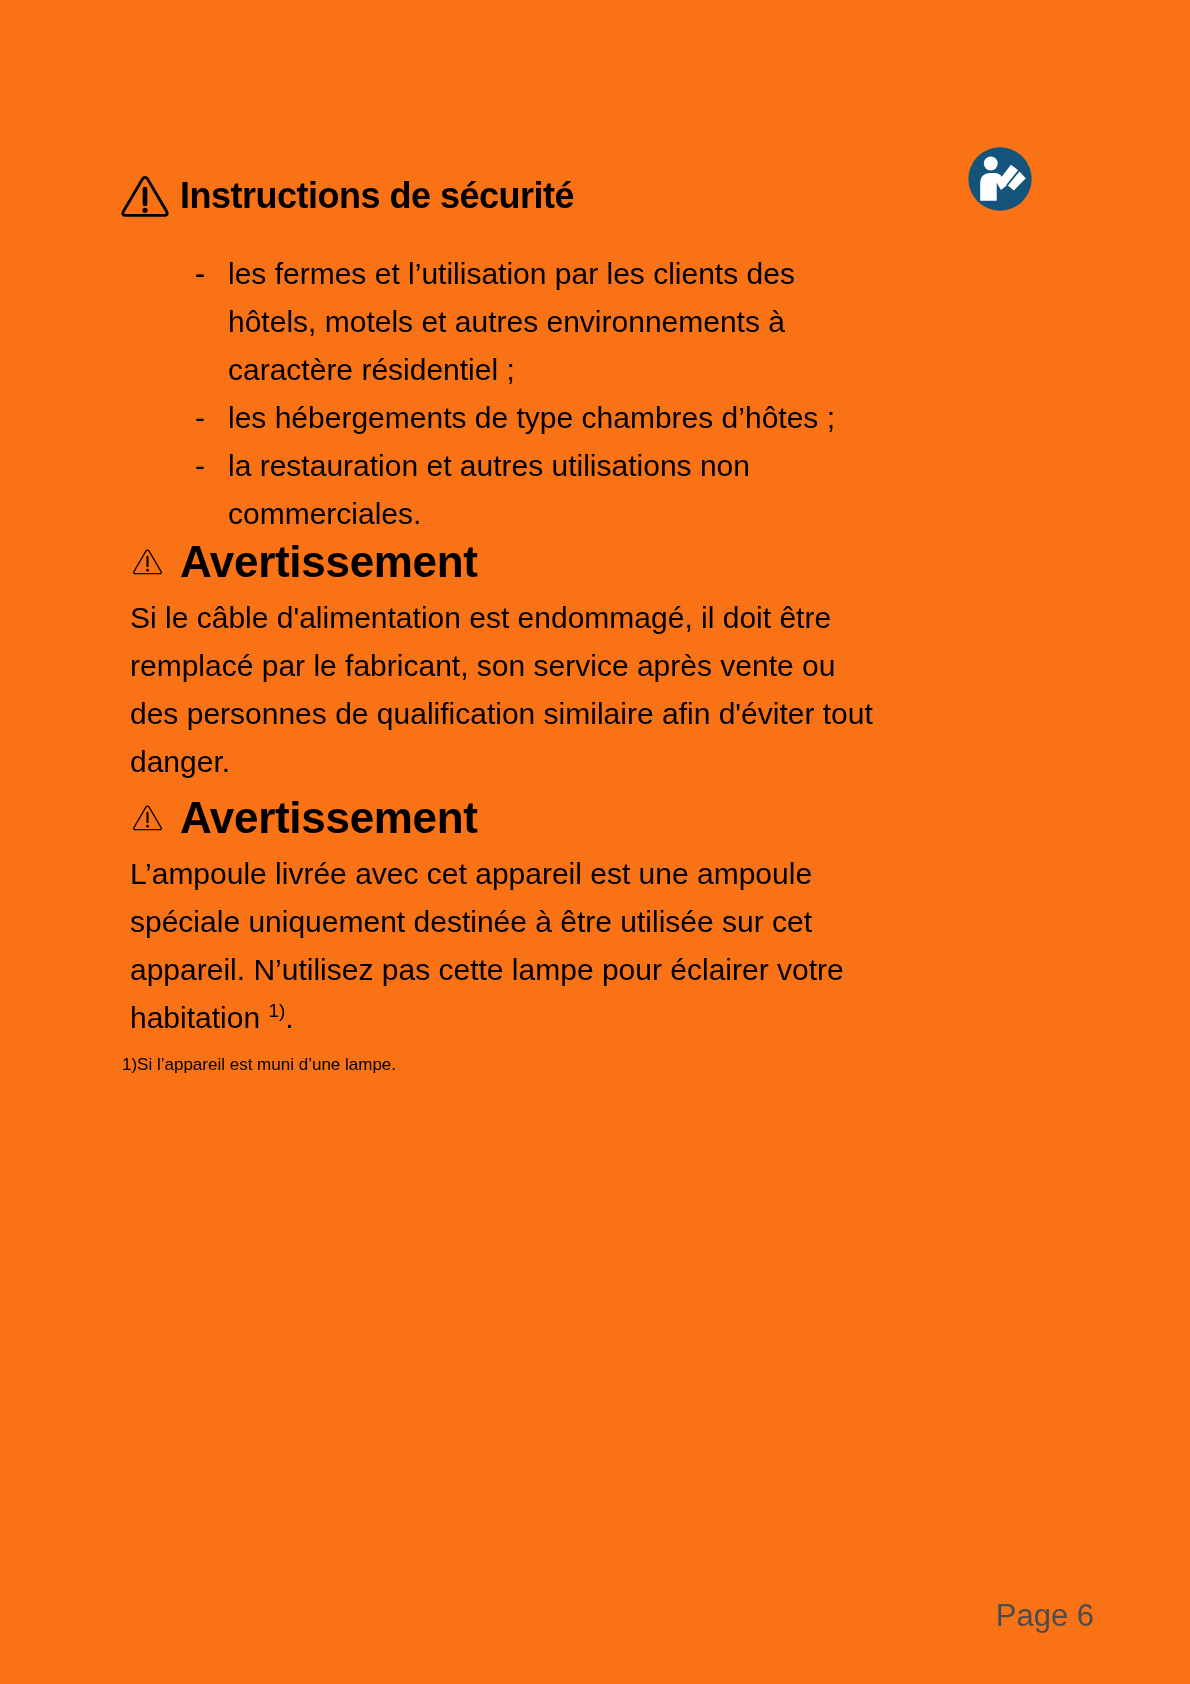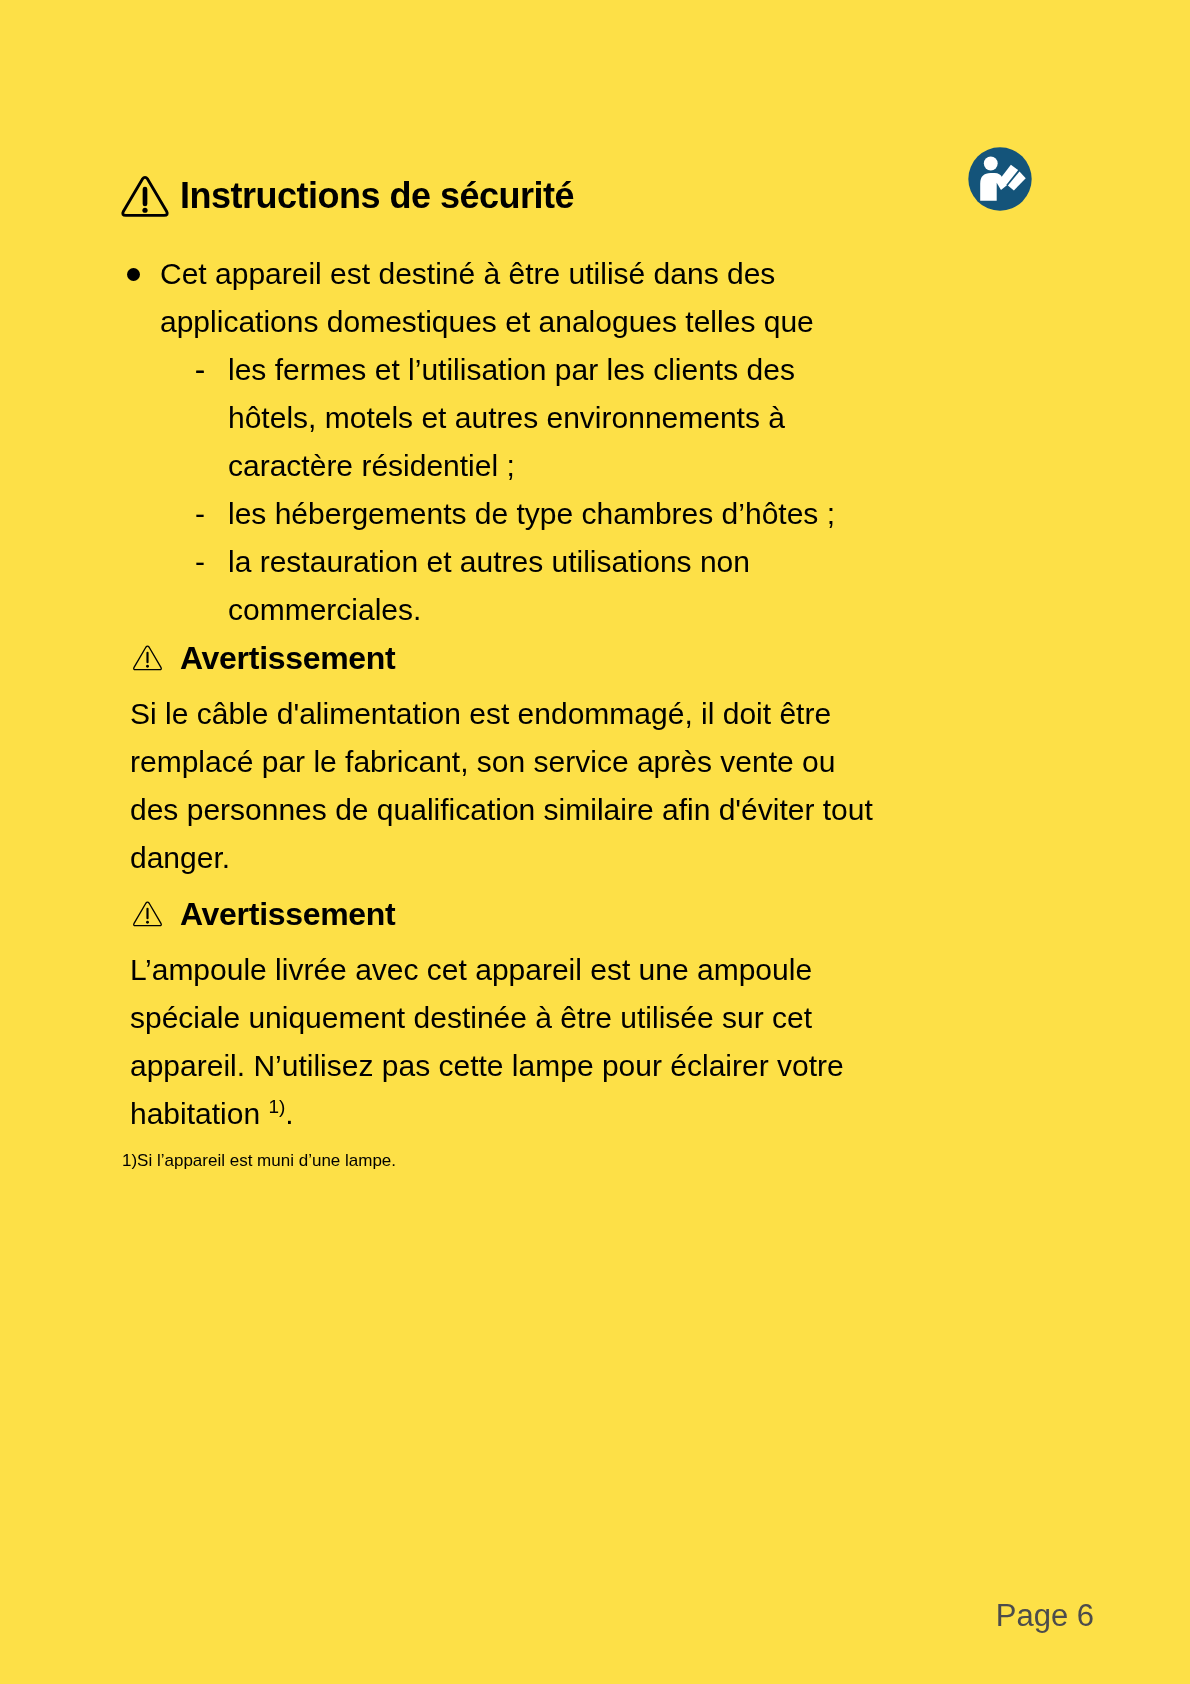--- a/index.html
+++ b/index.html
@@ -4,21 +4,21 @@
 <style>
   html, body {
     margin: 0;
     padding: 0;
     background: #ffffff;
   }
   .page {
     position: relative;
     width: 1190px;
     height: 1684px;
-    background: #fde047;
+    background: #f97316;
     font-family: "Liberation Sans", "DejaVu Sans", sans-serif;
     color: #000000;
     overflow: hidden;
   }
 
   
   .title-row {
     position: absolute;
     left: 120px;
     top: 170px;
@@ -80,21 +80,21 @@
   }
 
   .warning-heading {
     display: flex;
     align-items: center;
     gap: 17px;
     height: 48px;
     padding-left: 10px;
   }
   .warning-heading .heading-text {
-    font-size: 32px;
+    font-size: 44px;
     font-weight: bold;
     letter-spacing: -0.3px;
   }
   .warning-heading svg { display: block; }
 
   .warning-body { margin: 8px; }
 
   sup.footnote-ref {
     font-size: 19px;
     vertical-align: super;
@@ -137,25 +137,20 @@
       <circle cx="50" cy="50" r="48" fill="#14547a"></circle>
       <circle cx="36" cy="26.5" r="10.5" fill="#ffffff"></circle>
       <path d="M20,83 L20,57 Q20,41 36,41 L42,41 Q50,41 53.5,48 L60.5,59.5 L51.5,66.5 L45,55.5 L45,83 Z" fill="#ffffff"></path>
       <path d="M49,51 L66.5,28.5 L77.5,36.5 L60,58.5 Z" fill="#ffffff"></path>
       <path d="M62,60 L79.5,38.5 L89,49 L71,67.5 Z" fill="#ffffff"></path>
     </svg>
   </span>
 
   <div class="content">
 
-    <div class="bullet-item">
-      <span class="bullet-dot"></span>
-      <span class="prewrap">Cet appareil est destiné à être utilisé dans des
-applications domestiques et analogues telles que</span>
-    </div>
 
     <div class="sub-item">
       <span class="dash-marker">-</span>
     </div>
     <div class="sub-item">
       <span class="dash-marker">-</span>
       <span class="prewrap">les fermes et l’utilisation par les clients des
 hôtels, motels et autres environnements à
 caractère résidentiel ;</span>
     </div>

